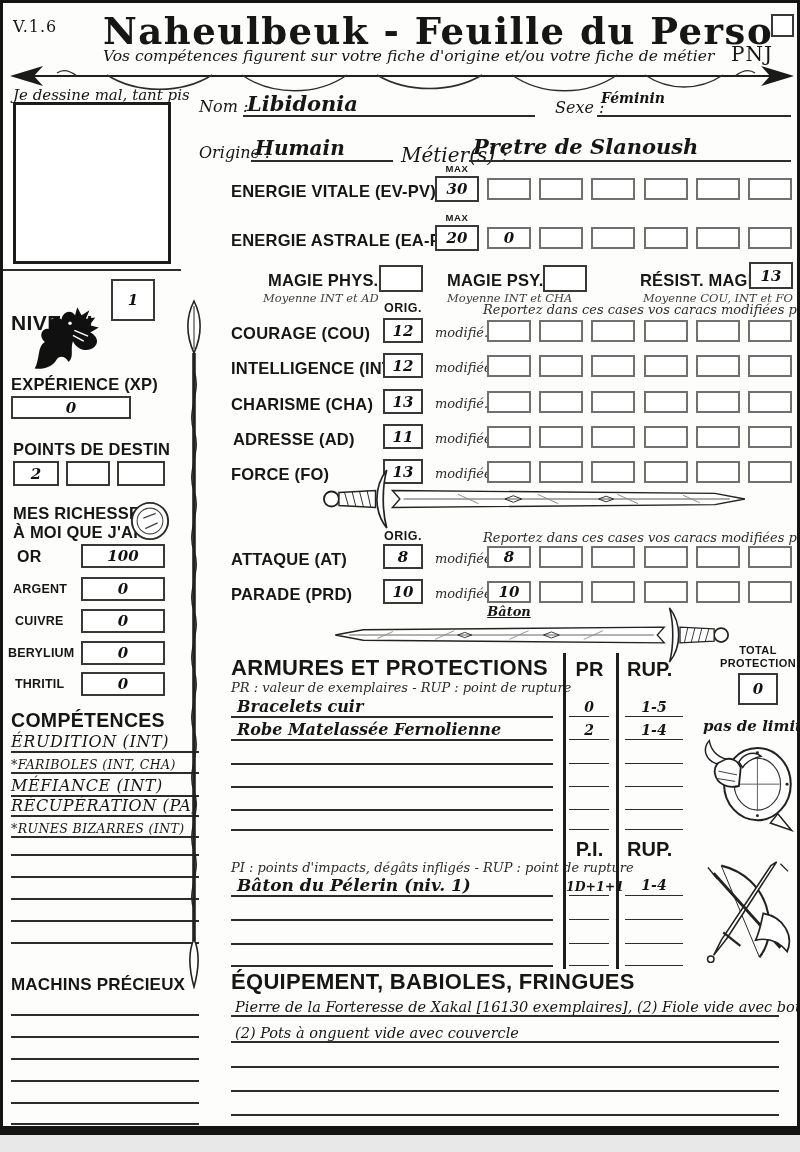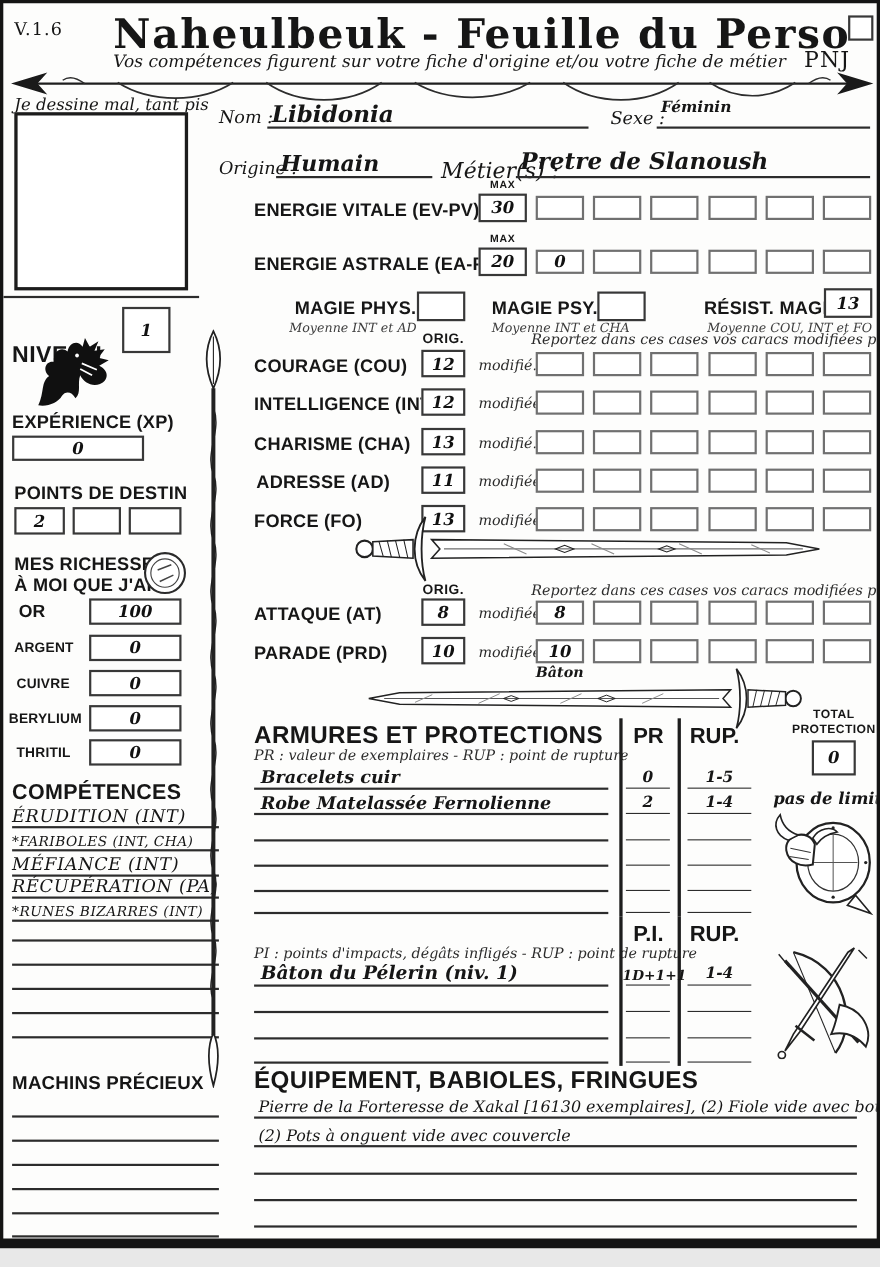--- a/index.html
+++ b/index.html
@@ -250,21 +250,21 @@
 
   <div class="t lbl" style="left:228px;top:582px;">PARADE (PRD)</div>
   <div class="bx" style="left:380px;top:576px;width:40px;height:25px;">10</div>
   <div class="t cal-md" style="left:432px;top:583px;">modifiée...</div>
   <div class="bx lite" style="left:484px;top:578px;width:44px;height:22px;">10</div>
   <div class="bx lite" style="left:536px;top:578px;width:44px;height:22px;"></div>
   <div class="bx lite" style="left:588px;top:578px;width:44px;height:22px;"></div>
   <div class="bx lite" style="left:641px;top:578px;width:44px;height:22px;"></div>
   <div class="bx lite" style="left:693px;top:578px;width:44px;height:22px;"></div>
   <div class="bx lite" style="left:745px;top:578px;width:44px;height:22px;"></div>
-  <div class="t hand-sm" style="left:484px;top:601px;width:44px;text-align:left;">Bâton</div>
+  <div class="t hand-sm" style="left:484px;top:601px;width:44px;text-align:center;text-decoration:underline;">Bâton</div>
 
   <svg style="left:295px;top:604px;width:470px;height:56px;transform:scaleX(-1);" viewBox="0 0 460 64">
     <circle cx="15" cy="32" r="8" fill="#fff" stroke="#222" stroke-width="2"></circle>
     <path d="M23 25 L62 23 L62 41 L23 39 Z" fill="#fff" stroke="#222" stroke-width="1.5"></path>
     <path d="M29 25 L33 39 M37 24 L41 40 M45 24 L49 40 M53 23 L57 41" stroke="#222" stroke-width="1" fill="none"></path>
     <path d="M74 1 C60 19 60 45 74 63 C69 45 69 19 74 1 Z" fill="#fff" stroke="#222" stroke-width="1.8"></path>
     <path d="M80 23 L424 26 L456 32 L424 38 L80 41 L88 32 Z" fill="#fff" stroke="#222" stroke-width="1.5"></path>
     <line x1="92" y1="32" x2="440" y2="32" stroke="#222" stroke-width="0.8"></line>
     <path d="M150 27 L172 37 M235 27 L257 37 M320 27 L342 37 M390 28 L408 36" stroke="#8a8a8a" stroke-width="1" fill="none"></path>
     <path d="M200 32 l9 -3.5 9 3.5 -9 3.5 Z M300 32 l8 -3 8 3 -8 3 Z" fill="none" stroke="#222" stroke-width="1"></path>

